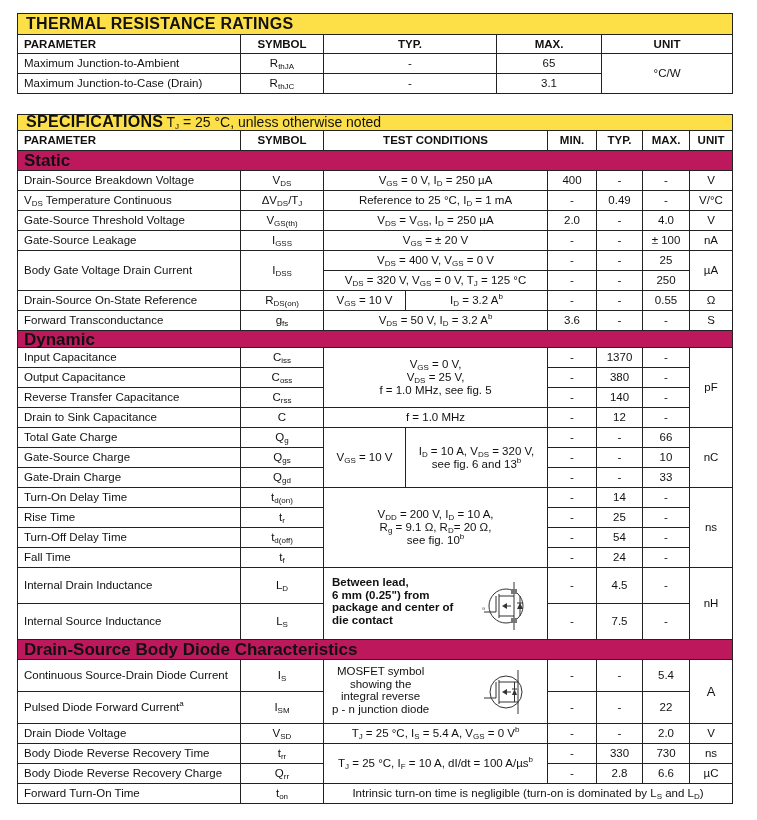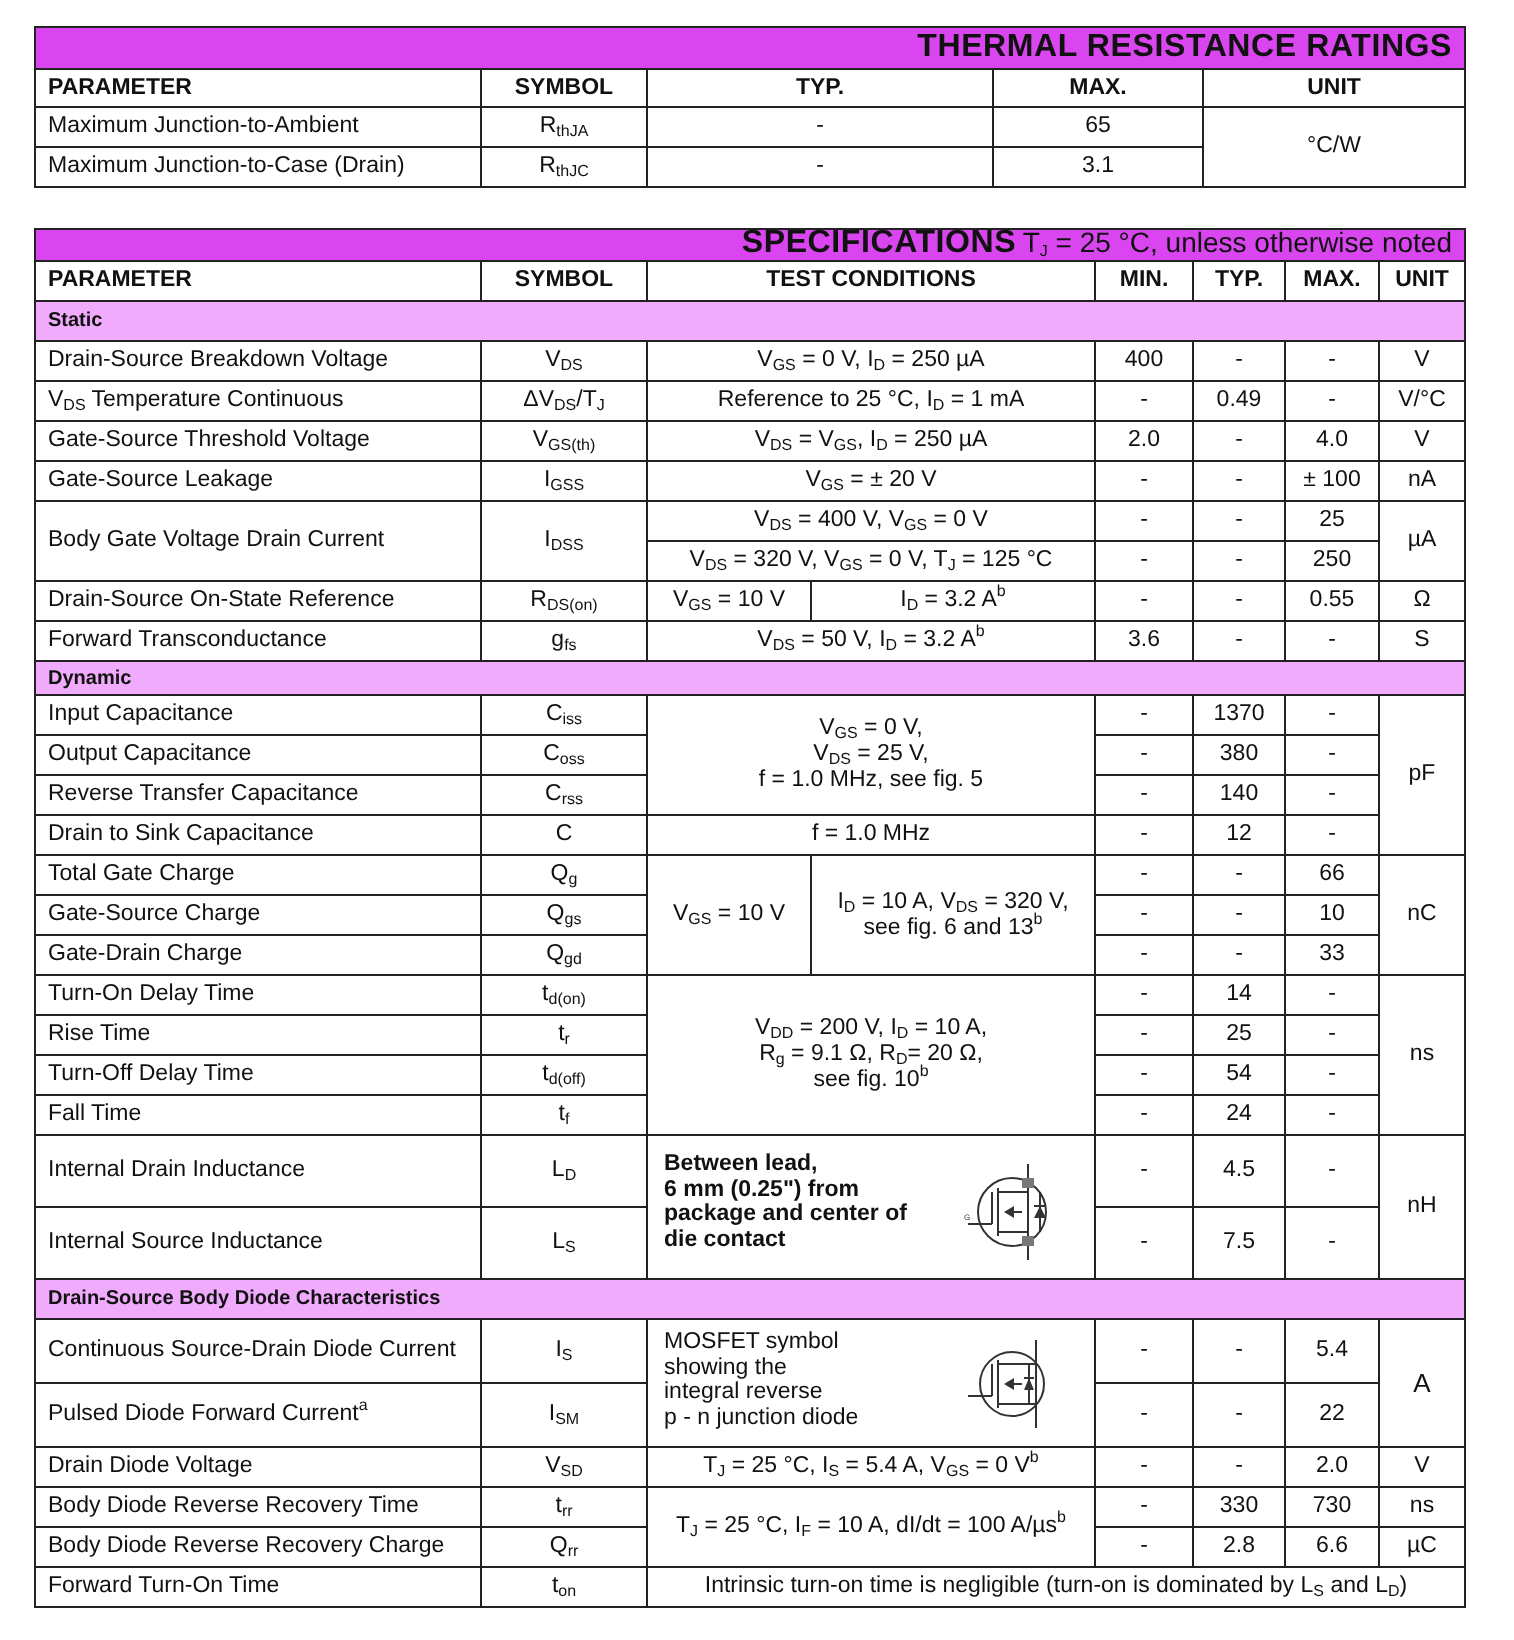--- a/index.html
+++ b/index.html
@@ -1,24 +1,24 @@
 <!DOCTYPE html>
 <html><head>
 <meta charset="utf-8">
 <style>
   html, body { margin:0; padding:0; background:#fff; }
   body { width:757px; height:820px; position:relative; overflow:hidden;
          font-family:"Liberation Sans", sans-serif; color:#111; font-size:11.5px; }
   table { border-collapse:collapse; position:absolute; left:17px; table-layout:fixed; }
   td, th { border:1px solid #222; padding:0 6px; vertical-align:middle; line-height:13px; }
   th { font-weight:bold; font-size:11.5px; }
-  .title { background:#d946ef; font-weight:bold; text-align:right; padding-left:8px; }
+  .title { background:#fde047; font-weight:bold; text-align:left; padding-left:8px; }
   .title .big { font-size:16px; letter-spacing:0.3px; font-family:"Liberation Sans", sans-serif; font-weight:900; }
   .title .cond { font-weight:normal; font-size:14px; }
-  .section td { background:#f0abfc; font-weight:bold; font-size:10px; }
+  .section td { background:#be185d; font-weight:bold; font-size:17px; }
   .c { text-align:center; }
   .l { text-align:left; }
   sub { font-size:8px; vertical-align:-2px; line-height:0; }
   sup { font-size:8px; vertical-align:5px; line-height:0; }
   .fig { position:relative; }
   .fig .txt { position:absolute; left:8px; top:6px; line-height:12.5px; }
   .fig .sv { position:absolute; }
 </style>
 </head>
 <body>
@@ -296,21 +296,21 @@
     <td class="c">-</td>
   </tr>
 
   <tr class="section" style="height:20px">
         <td colspan="8">Drain-Source Body Diode Characteristics</td>
       </tr>
 
   <tr style="height:32px">
     <td>Continuous Source-Drain Diode Current</td>
     <td class="c">I<sub>S</sub></td>
-    <td colspan="2" rowspan="2" class="fig" style="padding:0;">
+    <td colspan="2" rowspan="2" class="fig" style="padding:0;text-align:center;">
       <div class="txt" style="top:5px;">
         <div>MOSFET symbol</div>
         <div>showing the</div>
         <div>integral reverse</div>
         <div>p - n junction diode</div>
       </div>
       <svg class="sv" style="left:160px; top:10px;" width="46" height="44" viewBox="0 0 46 44">
         <circle cx="22" cy="22" r="16" fill="none" stroke="#333" stroke-width="1"></circle>
         <line x1="0" y1="28" x2="12" y2="28" stroke="#333"></line>
         <line x1="12" y1="12" x2="12" y2="28" stroke="#333"></line>

